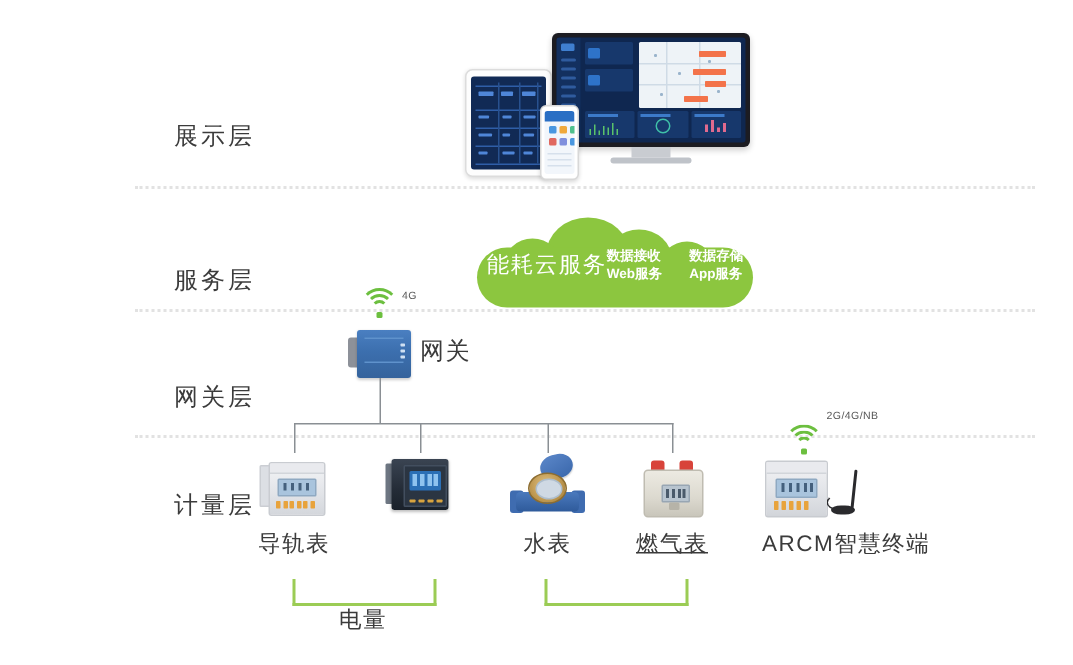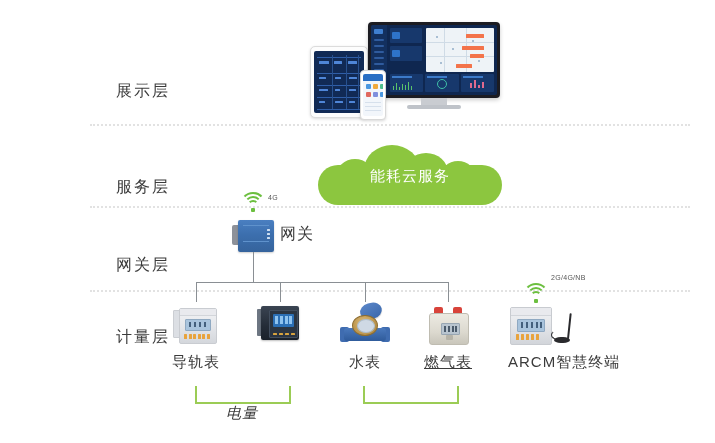--- a/index.html
+++ b/index.html
@@ -230,21 +230,21 @@
   .ant-base{position:absolute;left:44px;bottom:4px;width:16px;height:6px;background:#2a2a2d;border-radius:50%/60%;}
   .ant-rod{position:absolute;left:57px;bottom:8px;width:2px;height:26px;background:#2a2a2d;border-radius:1px;transform:rotate(6deg);transform-origin:bottom center;}
   .ant-wire{
     position:absolute;left:41px;bottom:7px;width:12px;height:8px;
     border:1.5px solid #2a2a2d;border-radius:50%;border-top-color:transparent;border-right-color:transparent;
   }
 
   
   .bracket{position:absolute;height:16px;border:2px solid #9bcc55;border-top:none;}
   .bracket-label{
-    position:absolute;text-align:center;font-size:15px;color:#3b3b3b;letter-spacing:1px;white-space:nowrap;font-style:italic;
+    position:absolute;text-align:center;font-size:15px;color:#3b3b3b;letter-spacing:1px;white-space:nowrap;
   }
 </style>
 </head>
 <body>
 
 <div id="stage">
 
   <div class="sep" style="top:124px;"></div>
   <div class="sep" style="top:206px;"></div>
   <div class="sep" style="top:290px;"></div>
@@ -368,20 +368,30 @@
   <div class="cloud-wrap">
     <div class="cloud">
       <b style="left:46px;top:2px;width:56px;height:50px;"></b>
       <b style="left:86px;top:10px;width:44px;height:40px;"></b>
       <b style="left:18px;top:16px;width:38px;height:36px;"></b>
       <b style="left:122px;top:18px;width:36px;height:34px;"></b>
       <div class="body"></div>
     </div>
     <div class="cloud-text">
       <div class="cloud-title">能耗云服务</div>
+      <div class="cloud-sub">
+        <div class="cloud-col">
+          <div>数据接收</div>
+          <div>Web服务</div>
+        </div>
+        <div class="cloud-col">
+          <div>数据存储</div>
+          <div>App服务</div>
+        </div>
+      </div>
     </div>
   </div>
 
   <div class="gw-wrap">
     <div class="wifi">
       <i class="a1"></i>
         <i class="a2"></i>
         <i class="a3"></i>
         <i class="dot"></i>
     </div>

